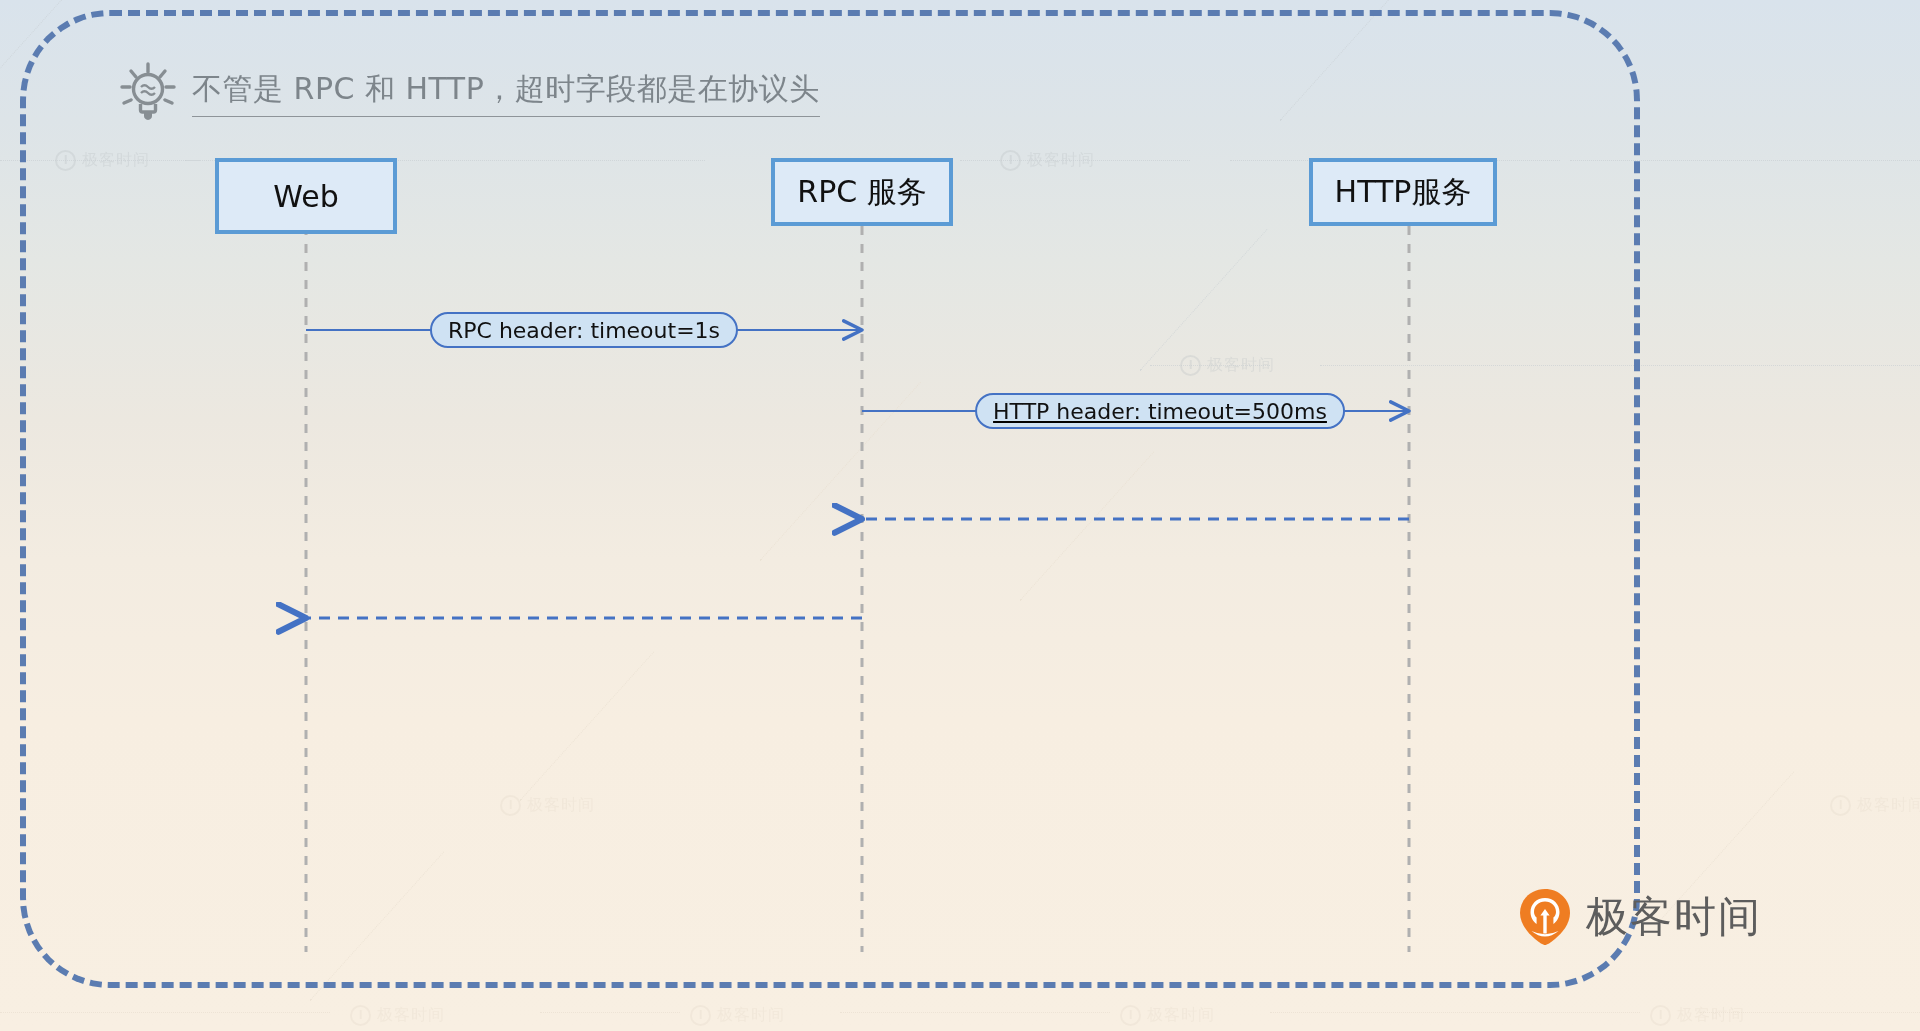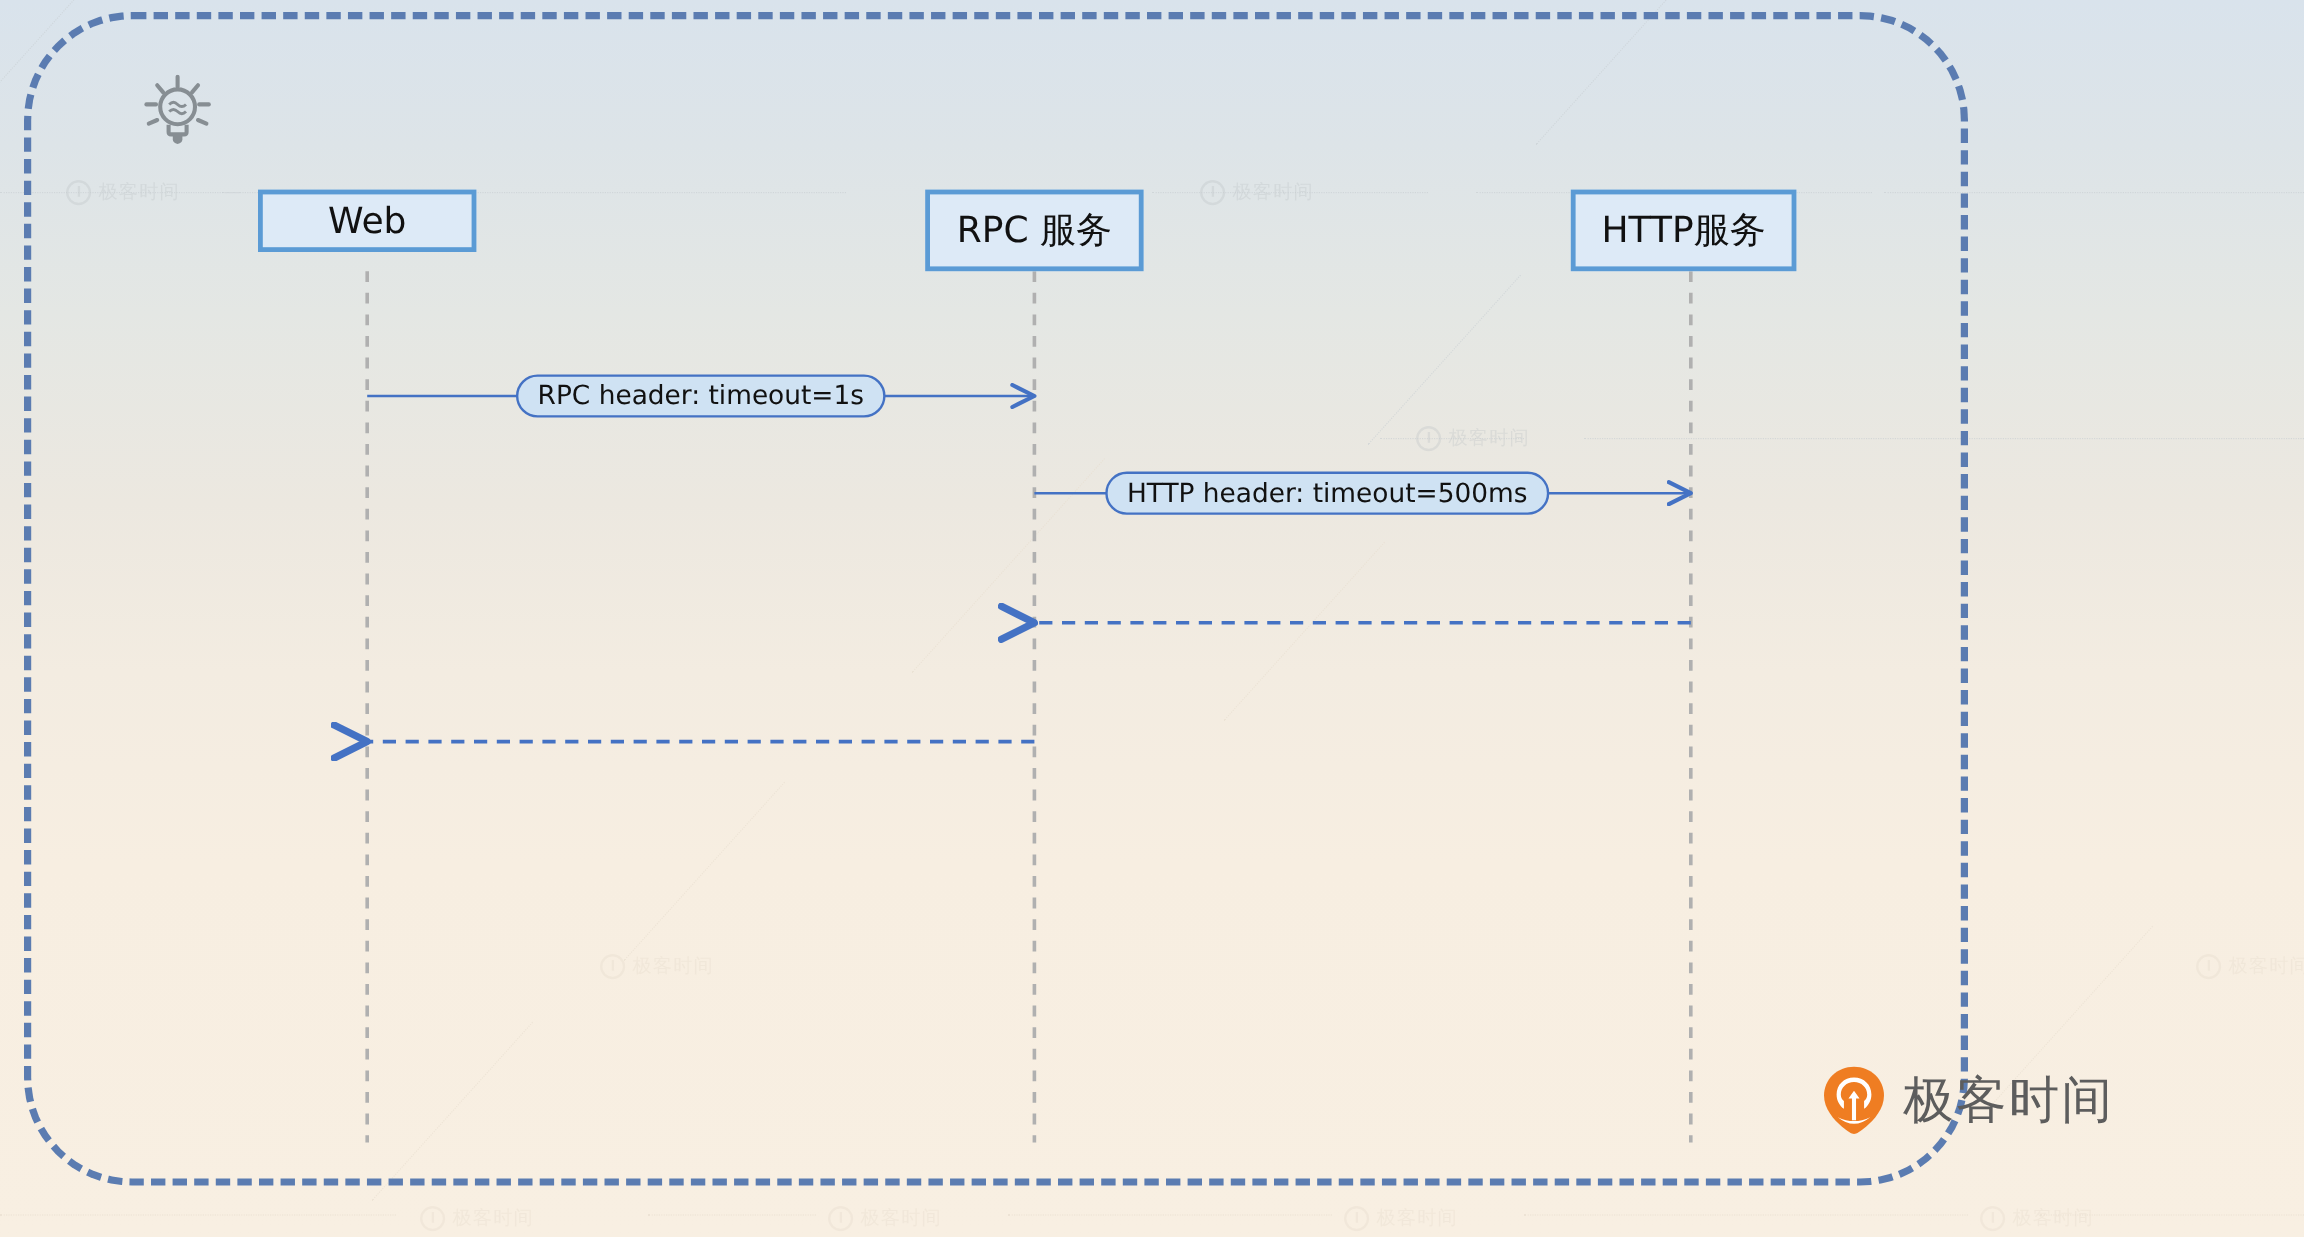--- a/index.html
+++ b/index.html
@@ -265,20 +265,23 @@
         <line x1="56" y1="25" x2="48" y2="25"></line>
         <line x1="6" y1="41" x2="13" y2="38"></line>
         <line x1="54" y1="41" x2="47" y2="38"></line>
       </g>
       <circle cx="30" cy="27" r="14.5" stroke="#878e93" stroke-width="3.4" fill="none"></circle>
       <path d="M22.5 42 L22.5 48 Q22.5 50 24.5 50 L35.5 50 Q37.5 50 37.5 48 L37.5 42" stroke="#878e93" stroke-width="3.4" fill="none" stroke-linejoin="round"></path>
       <path d="M26 50 L26 54 Q26 57 30 58 Q34 57 34 54 L34 50 Z" fill="#878e93"></path>
       <path d="M23 25 q3.5 -3.5 7 0 q3.5 3.5 7 0" stroke="#878e93" stroke-width="2.4" fill="none"></path>
       <path d="M23 31 q3.5 -3.5 7 0 q3.5 3.5 7 0" stroke="#878e93" stroke-width="2.4" fill="none"></path>
     </svg>
+    <div id="title-wrap">
+      <div id="title">不管是 RPC 和 HTTP，超时字段都是在协议头</div>
+    </div>
   </div>
 
   <svg id="diagram">
     <defs>
       <marker id="ah-right" viewBox="0 0 12 12" refX="11" refY="6" markerWidth="11" markerHeight="11" orient="auto-start-reverse">
         <path d="M1,1 L11,6 L1,11" fill="none" stroke="#4472c4" stroke-width="1.9" stroke-linecap="round" stroke-linejoin="round"></path>
       </marker>
       <marker id="ah-left" viewBox="0 0 12 12" refX="1" refY="6" markerWidth="11" markerHeight="11" orient="auto">
         <path d="M11,1 L1,6 L11,11" fill="none" stroke="#4472c4" stroke-width="2.2" stroke-linecap="round" stroke-linejoin="round"></path>
       </marker>
@@ -290,36 +293,36 @@
       </g>
     <g id="arrows">
         <line x1="306" x2="862" y1="330" y2="330" stroke="#4472c4" stroke-width="2" marker-end="url(#ah-right)"></line>
         <line x1="862" x2="1409" y1="411" y2="411" stroke="#4472c4" stroke-width="2" marker-end="url(#ah-right)"></line>
         <line x1="1409" x2="862" y1="519" y2="519" stroke="#4472c4" stroke-width="3" stroke-dasharray="11 8" marker-end="url(#ah-left)"></line>
         <line x1="862" x2="306" y1="618" y2="618" stroke="#4472c4" stroke-width="3" stroke-dasharray="11 8" marker-end="url(#ah-left)"></line>
       </g>
   </svg>
 
   <div id="actors">
-      <div class="actor" style="left: 215px; top: 158px; width: 182px; height: 52px;">
+      <div class="actor" style="left: 215px; top: 158px; width: 182px; height: 76px;">
         <span>Web</span>
       </div>
       <div class="actor" style="left: 771px; top: 158px; width: 182px; height: 68px;">
         <span>RPC 服务</span>
       </div>
       <div class="actor" style="left: 1309px; top: 158px; width: 188px; height: 68px; text-align: center;">
         <span>HTTP服务</span>
       </div>
     </div>
 
   <div id="labels">
       <div class="msg-label" style="left: 584px; top: 312px; transform: translateX(-50%);">
         <span>RPC header: timeout=1s</span>
       </div>
-      <div class="msg-label" style="left: 1106px; top: 393px; transform: translateX(-50%);">
+      <div class="msg-label" style="left: 1160px; top: 393px; transform: translateX(-50%); text-decoration: underline;">
         <span>HTTP header: timeout=500ms</span>
       </div>
     </div>
 
   <div id="brand">
     <svg id="brand-mark" viewBox="0 0 54 58">
       <path d="M27 1 C13 1 2 11.5 2 25 C2 36 10 45 17 51 C21.5 54.8 25 57 27 57
                C29 57 32.5 54.8 37 51 C44 45 52 36 52 25 C52 11.5 41 1 27 1 Z" fill="#ef7d22"></path>
       <path d="M27 10 C18.6 10 12.5 16.2 12.5 24 C12.5 29.2 15 33.4 18.6 36
                L18.6 29.6 C16.9 28.1 16 26.2 16 24 C16 18.2 20.8 13.6 27 13.6

